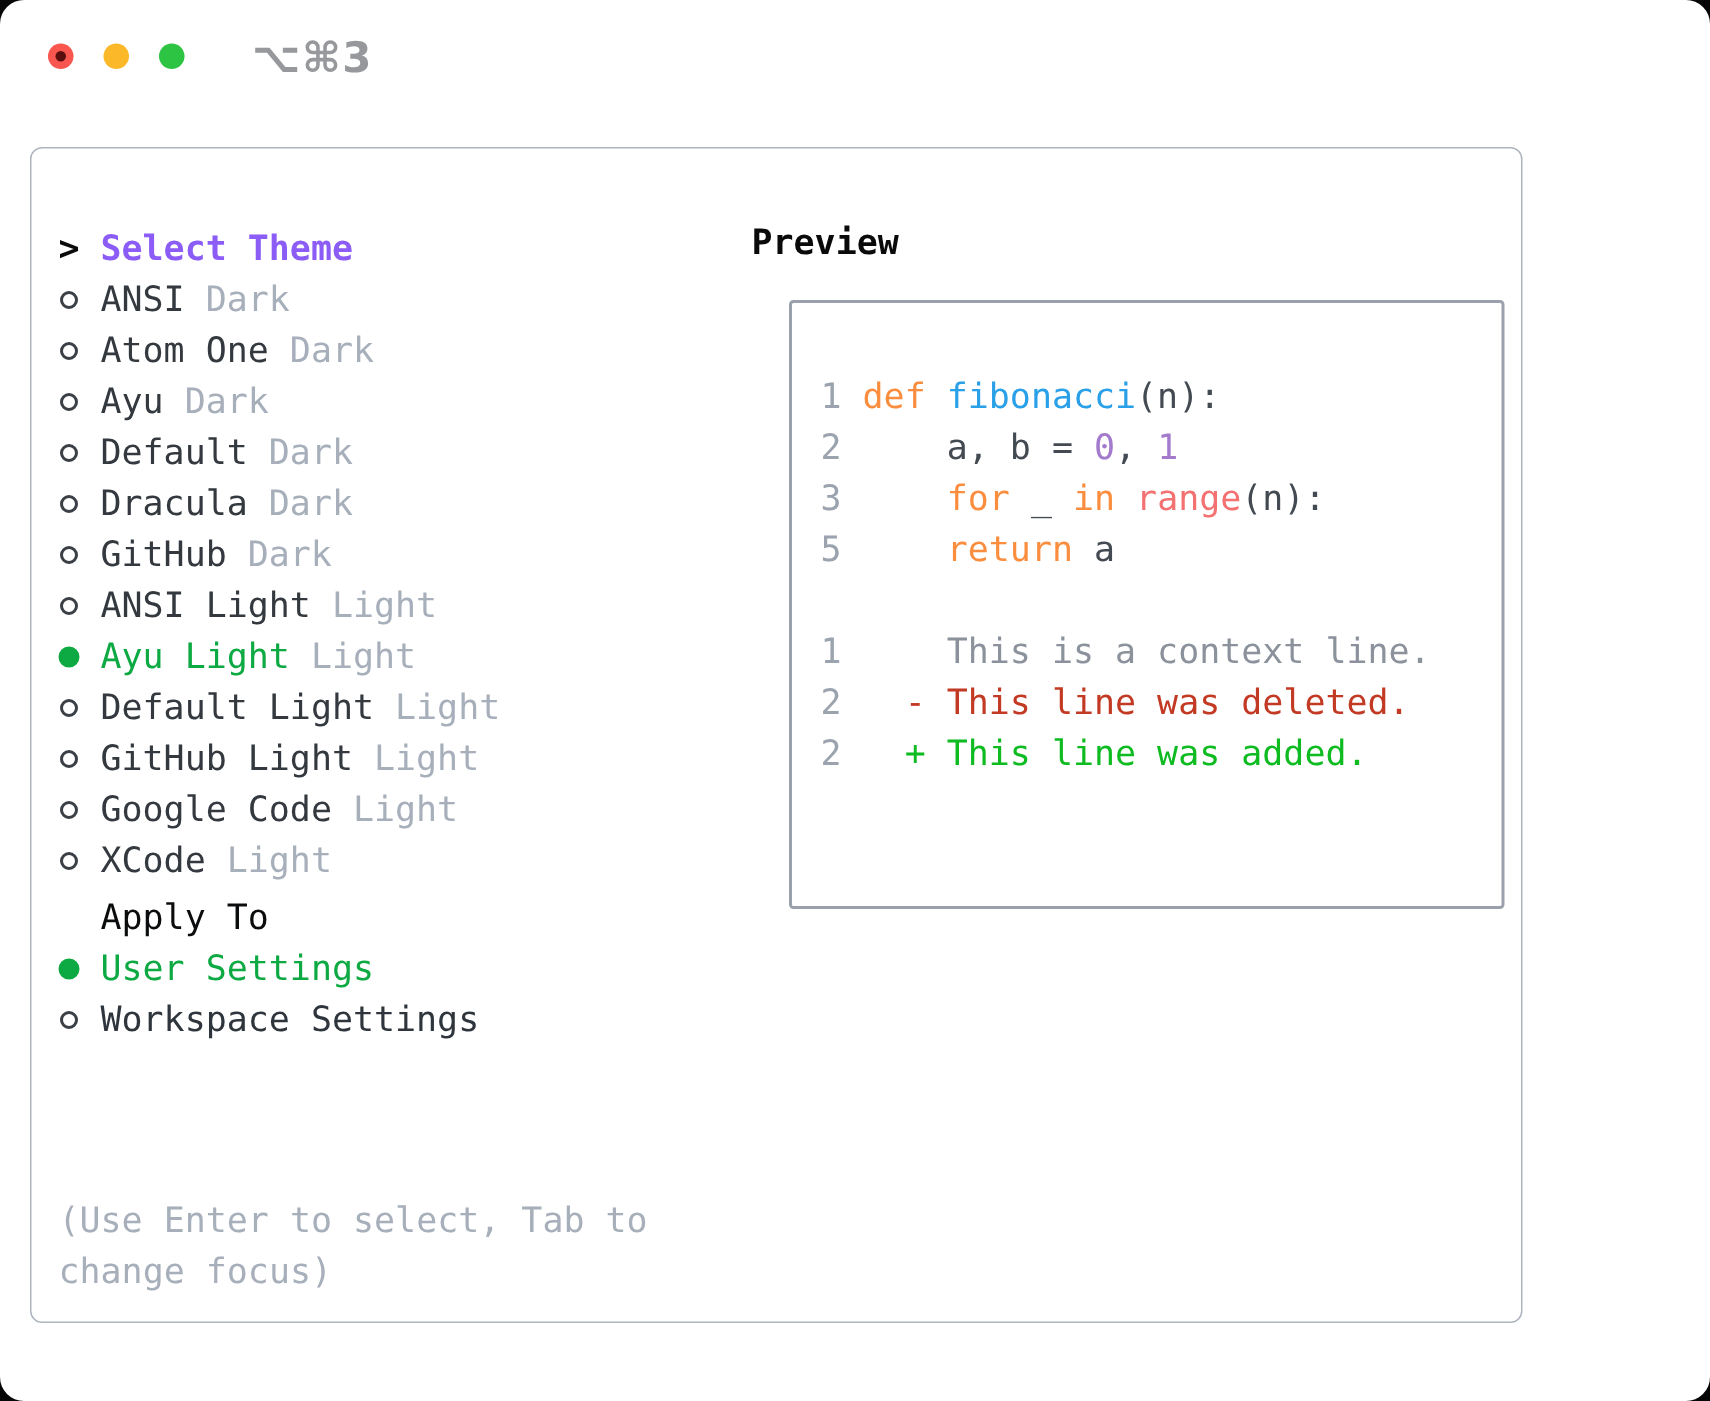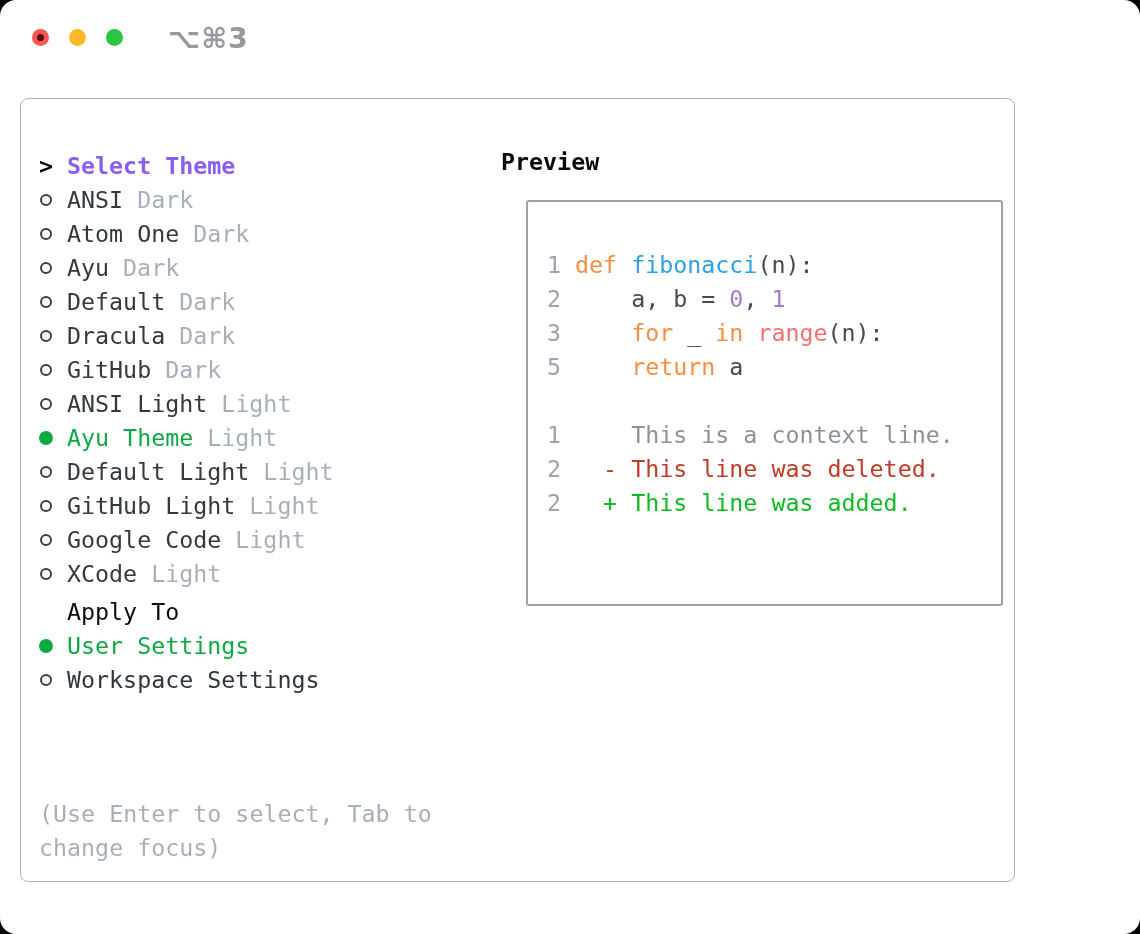--- a/index.html
+++ b/index.html
@@ -93,21 +93,21 @@
         <span class="icon-cell prompt">&gt;</span><span class="hdr">Select Theme</span>
       </div>
       <div id="theme-rows">
           <div class="row"><span class="icon-cell"><span class="ring"></span></span><span class="t-name">ANSI</span><span class="t-tag">Dark</span></div>
           <div class="row"><span class="icon-cell"><span class="ring"></span></span><span class="t-name">Atom One</span><span class="t-tag">Dark</span></div>
           <div class="row"><span class="icon-cell"><span class="ring"></span></span><span class="t-name">Ayu</span><span class="t-tag">Dark</span></div>
           <div class="row"><span class="icon-cell"><span class="ring"></span></span><span class="t-name">Default</span><span class="t-tag">Dark</span></div>
           <div class="row"><span class="icon-cell"><span class="ring"></span></span><span class="t-name">Dracula</span><span class="t-tag">Dark</span></div>
           <div class="row"><span class="icon-cell"><span class="ring"></span></span><span class="t-name">GitHub</span><span class="t-tag">Dark</span></div>
           <div class="row"><span class="icon-cell"><span class="ring"></span></span><span class="t-name">ANSI Light</span><span class="t-tag">Light</span></div>
-          <div class="row"><span class="icon-cell"><span class="ring filled"></span></span><span class="t-name sel">Ayu Theme</span><span class="t-tag">Light</span></div>
+          <div class="row"><span class="icon-cell"><span class="ring filled"></span></span><span class="t-name sel">Ayu Light</span><span class="t-tag">Light</span></div>
           <div class="row"><span class="icon-cell"><span class="ring"></span></span><span class="t-name">Default Light</span><span class="t-tag">Light</span></div>
           <div class="row"><span class="icon-cell"><span class="ring"></span></span><span class="t-name">GitHub Light</span><span class="t-tag">Light</span></div>
           <div class="row"><span class="icon-cell"><span class="ring"></span></span><span class="t-name">Google Code</span><span class="t-tag">Light</span></div>
           <div class="row"><span class="icon-cell"><span class="ring"></span></span><span class="t-name">XCode</span><span class="t-tag">Light</span></div>
         </div>
     </div>
 
     <div class="apply-block">
       <div class="row">
         <span class="icon-cell"></span><span class="apply-hdr">Apply To</span>

